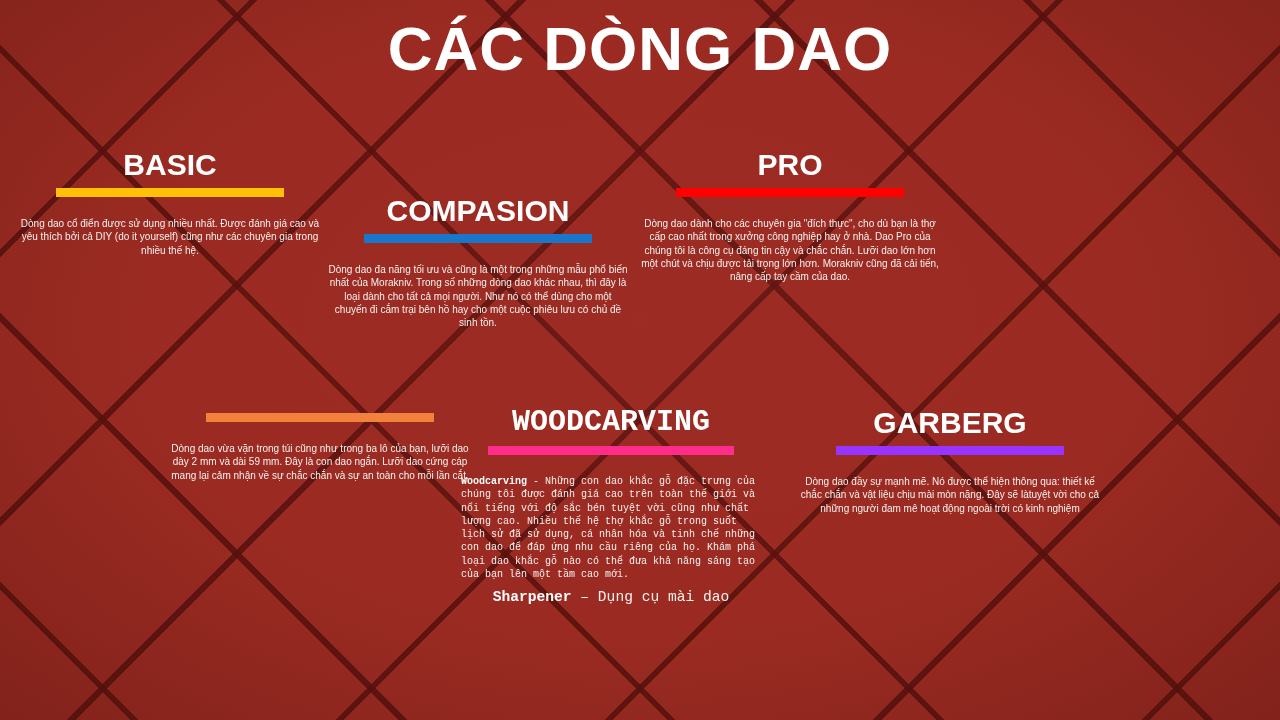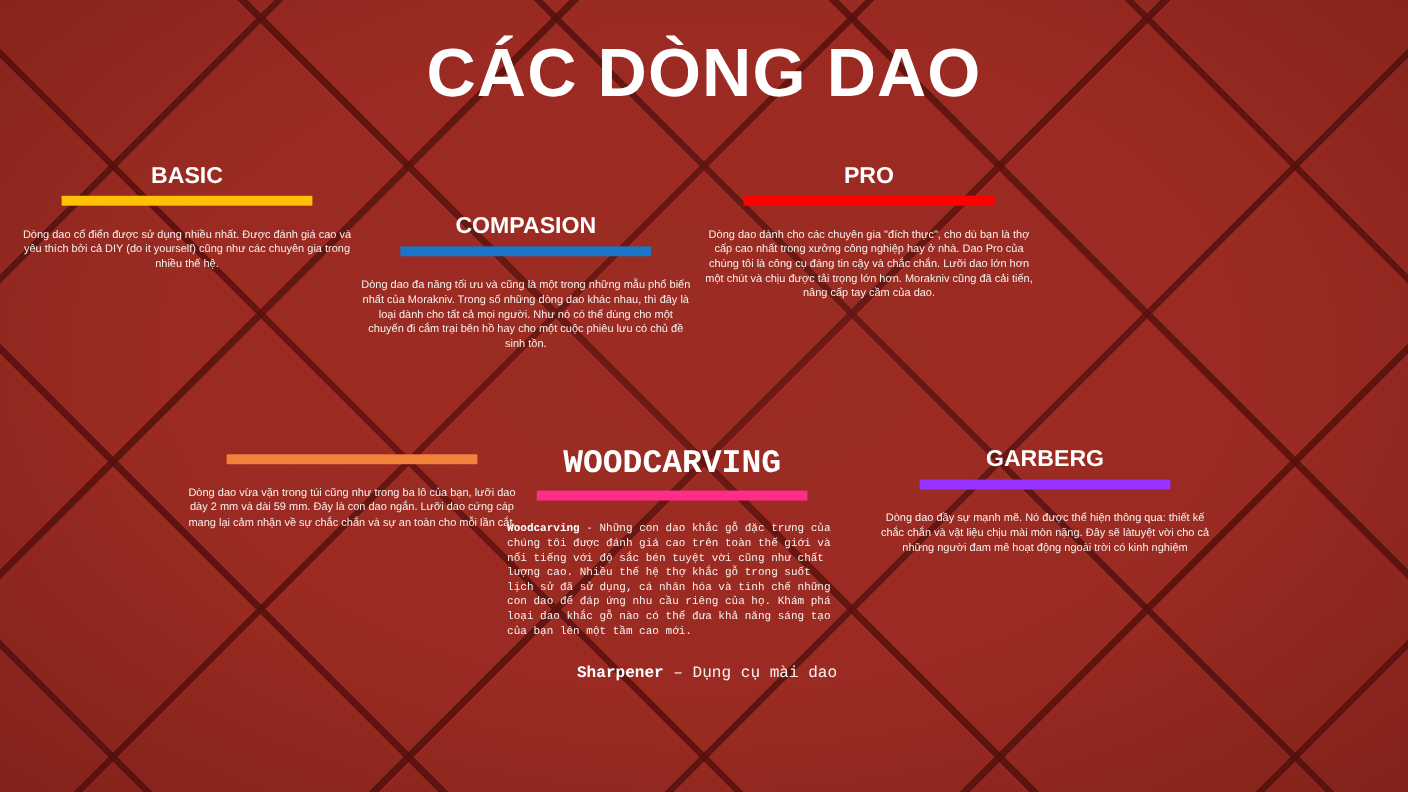--- a/index.html
+++ b/index.html
@@ -51,40 +51,40 @@
 
   #page {
     position: absolute;
     inset: 0;
     z-index: 2;
   }
 
   
   .deck-title {
     position: absolute;
-    top: 34px;
+    top: 16px;
     left: 0;
     width: 1280px;
     text-align: center;
     color: #ffffff;
     font-size: 62px;
     font-weight: bold;
     letter-spacing: 1px;
     line-height: 1.05;
   }
 
   
   .card {
     position: absolute;
     box-sizing: border-box;
   }
   .card-title {
     color: #ffffff;
     font-weight: bold;
-    font-size: 21px;
+    font-size: 30px;
     text-align: center;
     line-height: 1.1;
     white-space: nowrap;
   }
   .card-rule {
     height: 9px;
     margin: 7px auto 0 auto;
     border-radius: 0;
   }
   .card-body {
@@ -95,22 +95,22 @@
     margin-top: 20px;
   }
   .card-body b {
     font-weight: bold;
     color: #ffffff;
   }
   .card-note {
     color: #f5f1ee;
     font-size: 14.6px;
     line-height: 1.33;
-    text-align: right;
-    margin-top: 22px;
+    text-align: center;
+    margin-top: 7px;
   }
   .card-note b {
     font-weight: bold;
     color: #ffffff;
   }
 
   
   #card-basic      { left: 20px;  top: 148px; width: 300px; }
   #card-compasion  { left: 328px; top: 148px; width: 300px; margin-top: 46px; }
   #card-pro        { left: 640px; top: 148px; width: 300px; }

